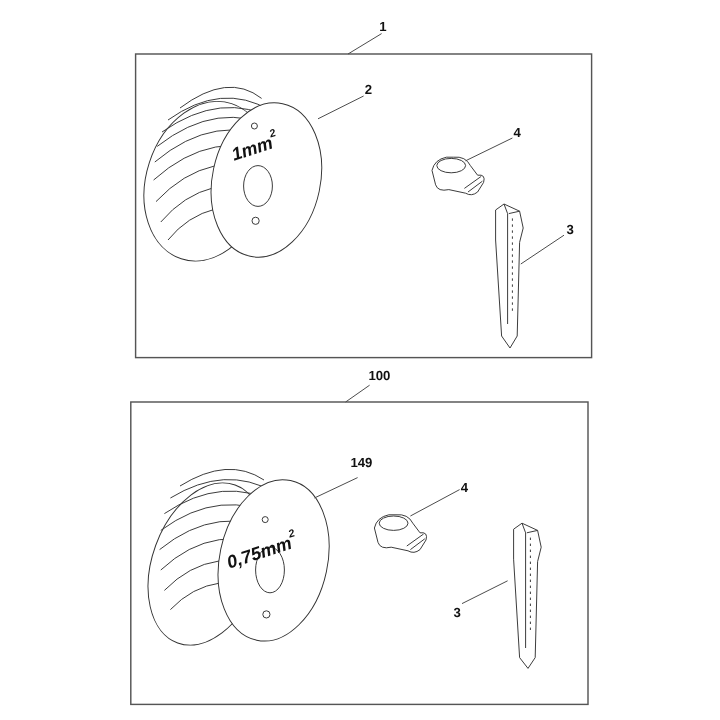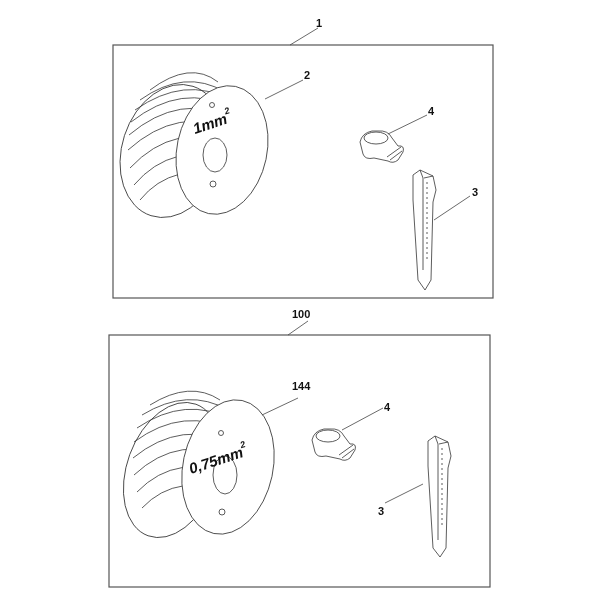--- a/index.html
+++ b/index.html
@@ -101,17 +101,17 @@
       </g>
       <line x1="385" y1="503" x2="423" y2="484" stroke="#444" stroke-width="0.8"></line>
     </g>
   </svg>
 
   <span class="callout" style="left:316px; top:18px;">1</span>
   <span class="callout" style="left:304px; top:70px;">2</span>
   <span class="callout" style="left:428px; top:106px;">4</span>
   <span class="callout" style="left:472px; top:187px;">3</span>
 
-  <span class="callout" style="left:292px; top:309px;">100</span>
-  <span class="callout" style="left:292px; top:381px;">144</span>
+  <span class="callout" style="left:307px; top:309px;">100</span>
+  <span class="callout" style="left:292px; top:381px;">149</span>
   <span class="callout" style="left:384px; top:402px;">4</span>
   <span class="callout" style="left:378px; top:506px;">3</span>
 </div>
 
 </body></html>

